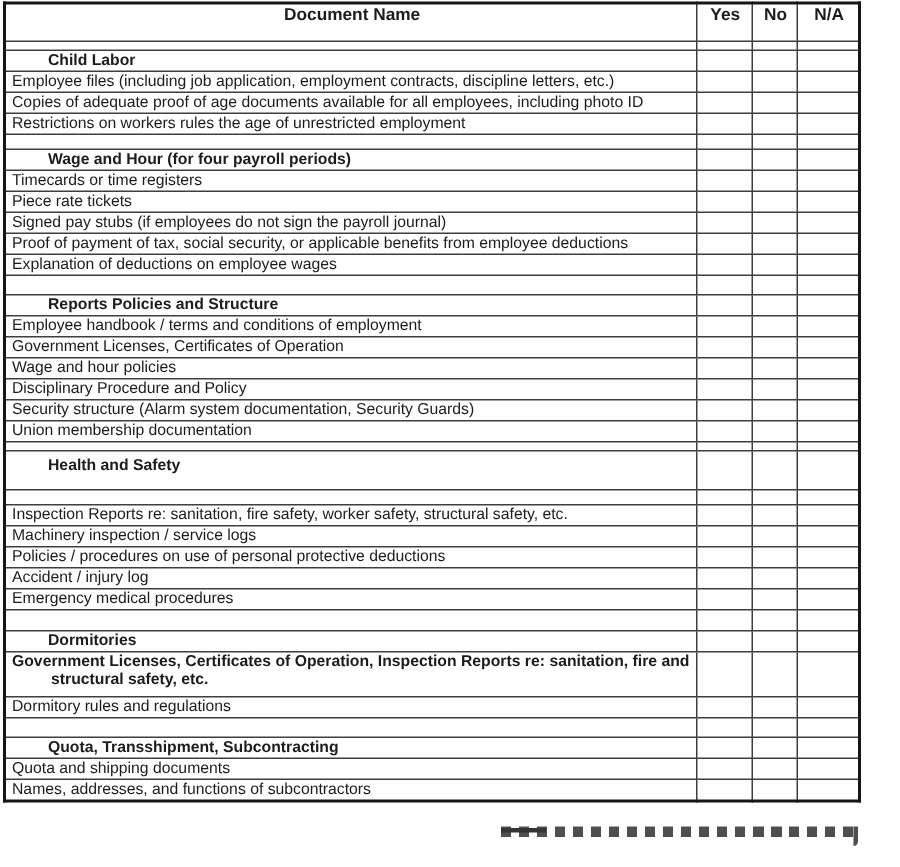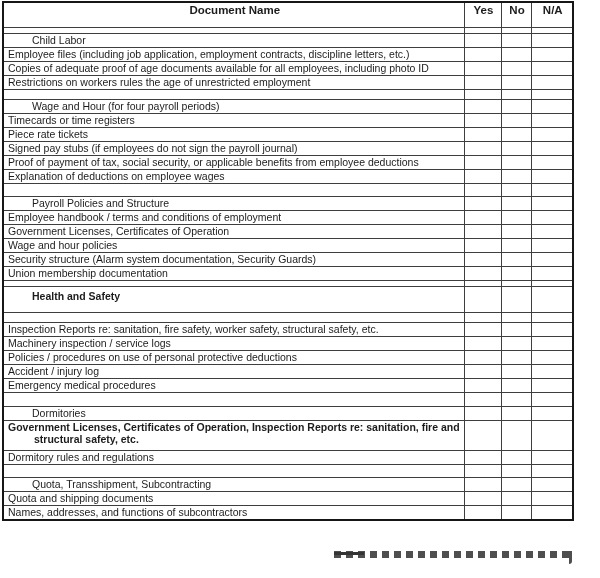--- a/index.html
+++ b/index.html
@@ -45,21 +45,21 @@
     height: 22px;
     font-size: 11.5px;
     font-weight: bold;
     text-align: center;
     padding-top: 2px;
   }
   
   tr.item td          { height: 12px; }
   tr.item-wrap td     { height: 28px; white-space: normal; font-weight: bold; }
   tr.item-wrap .cont  { padding-left: 26px; }
-  tr.section td       { height: 12px; font-weight: normal; padding-left: 28px; }
+  tr.section td       { height: 12px; font-weight: bold; padding-left: 28px; }
   tr.section-indent td{ height: 21px; font-weight: bold; padding-left: 28px; padding-top: 4px; margin-left: 22px; }
   tr.gap-xs td { height: 5px;  padding: 0; }
   tr.gap-s  td { height: 9px;  padding: 0; }
   tr.gap-m  td { height: 12px; padding: 0; }
   tr.gap-l  td { height: 13px; padding: 0; }
 
   
   tr.gap-s td, tr.gap-m td, tr.gap-l td { border-top-color: #5a5a5a; }
 
   
@@ -183,39 +183,45 @@
           <td></td>
           <td></td>
         </tr>
         <tr class="gap-m">
           <td></td>
           <td></td>
           <td></td>
           <td></td>
         </tr>
         <tr class="section">
-          <td>Payroll Policies and Structure</td>
+          <td>Reports Policies and Structure</td>
           <td></td>
           <td></td>
           <td></td>
         </tr>
         <tr class="item">
           <td>Employee handbook / terms and conditions of employment</td>
           <td></td>
           <td></td>
           <td></td>
         </tr>
         <tr class="item">
           <td>Government Licenses, Certificates of Operation</td>
           <td></td>
           <td></td>
           <td></td>
         </tr>
         <tr class="item">
           <td>Wage and hour policies</td>
+          <td></td>
+          <td></td>
+          <td></td>
+        </tr>
+        <tr class="item">
+          <td>Disciplinary Procedure and Policy</td>
           <td></td>
           <td></td>
           <td></td>
         </tr>
         <tr class="item">
           <td>Security structure (Alarm system documentation, Security Guards)</td>
           <td></td>
           <td></td>
           <td></td>
         </tr>

